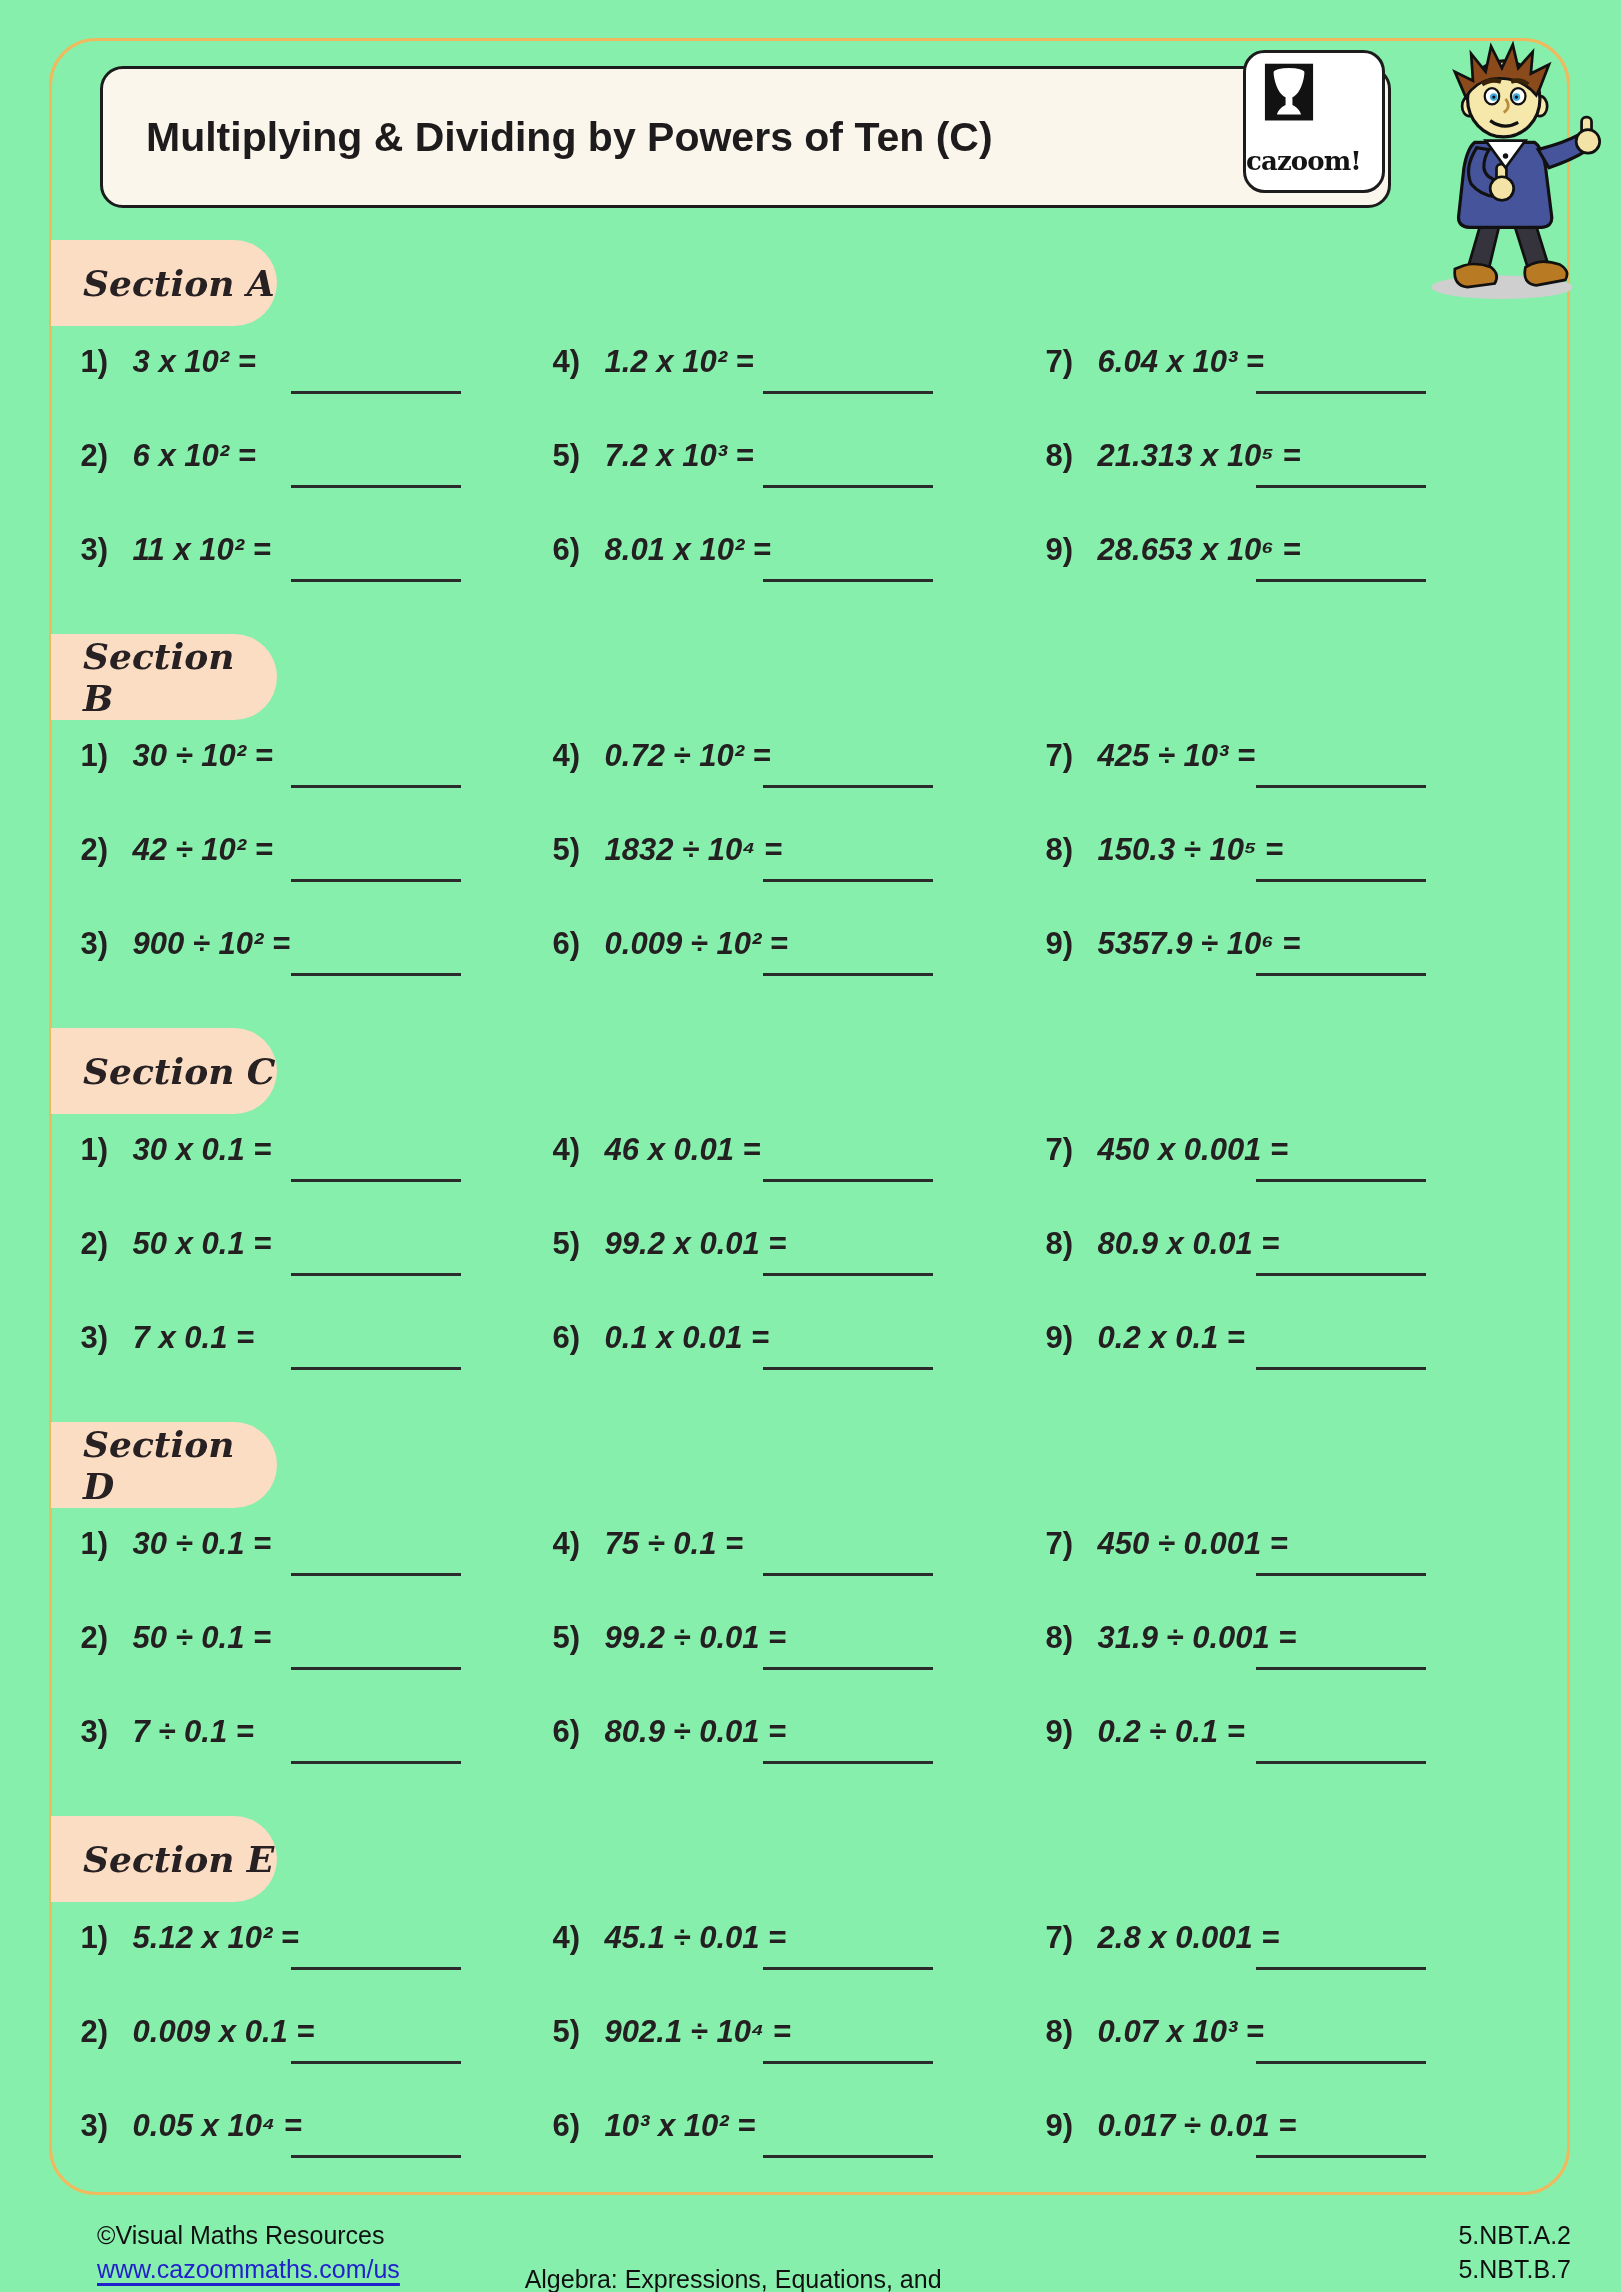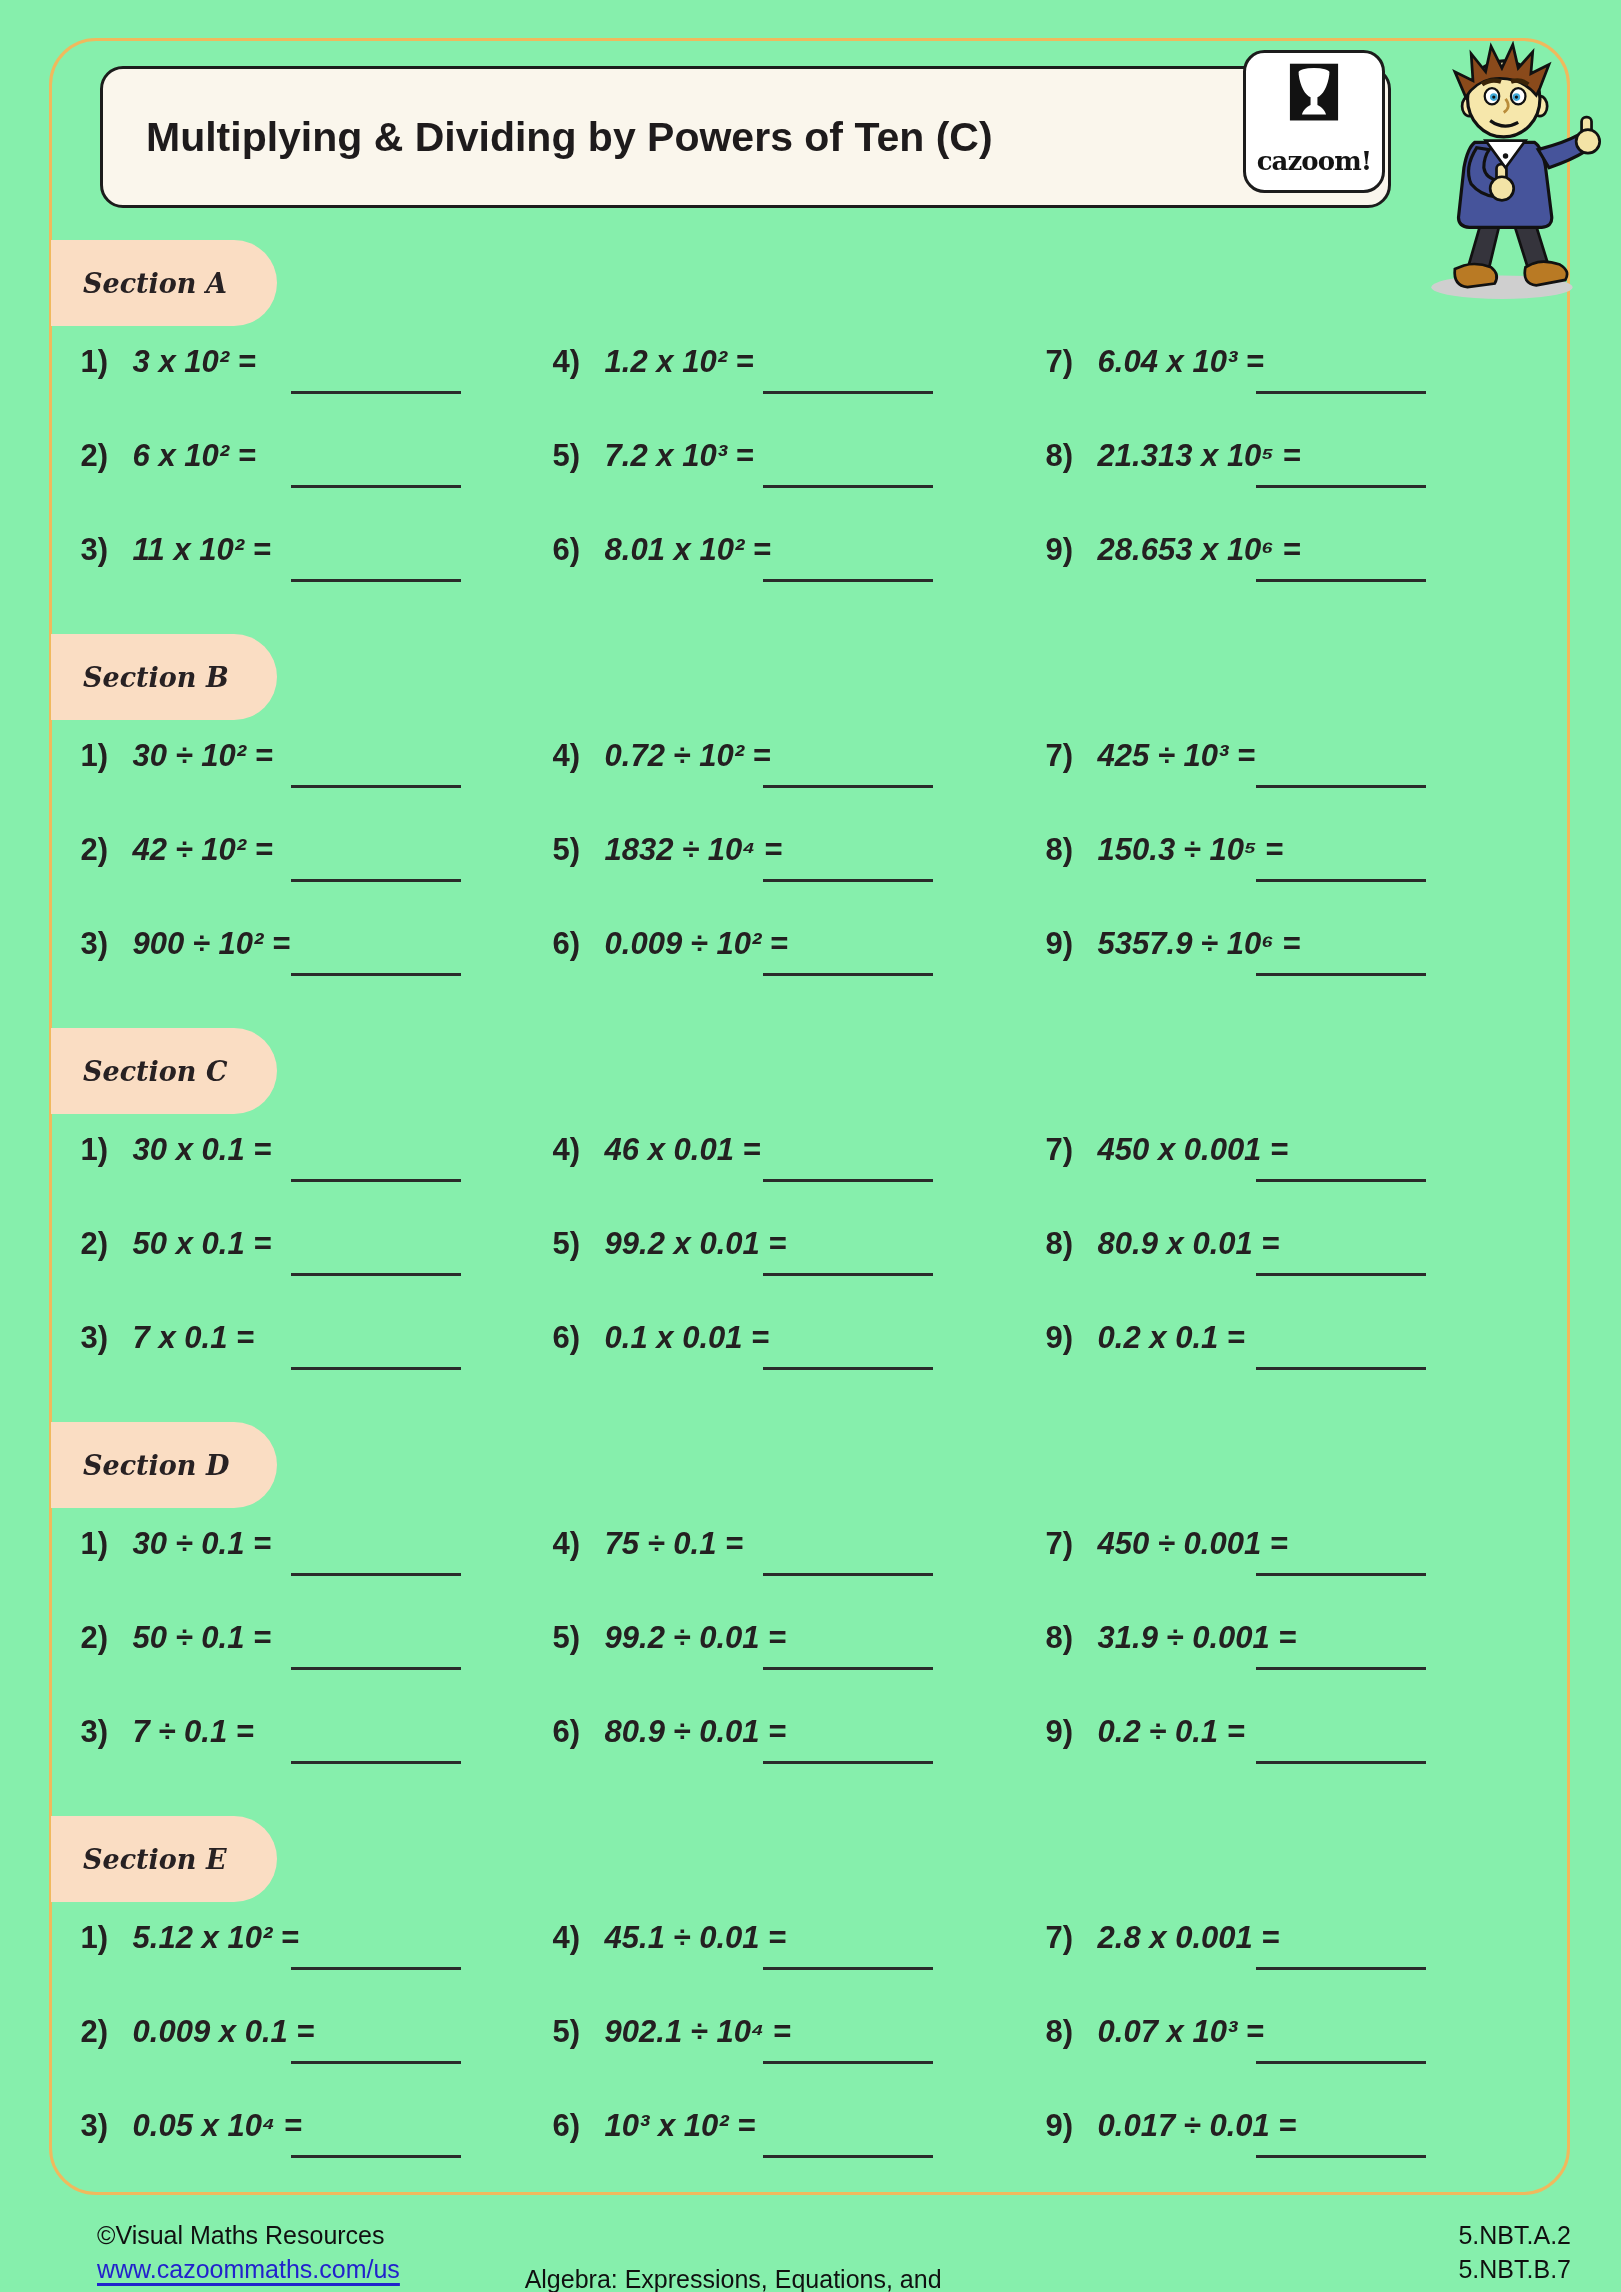--- a/index.html
+++ b/index.html
@@ -9,33 +9,33 @@
   .frame{position:absolute;left:49px;top:38px;width:1521px;height:2157px;
          border:3.6px solid var(--frame,#F0B95D);border-radius:47px;box-sizing:border-box;}
 
   .header-box{position:absolute;left:100px;top:66px;width:1291px;height:142px;
               background:var(--headerbg,#FAF6EC);border:3.6px solid #1c1c1c;border-radius:23px;
               box-sizing:border-box;display:flex;align-items:center;padding-left:43px;}
   .title{font-size:41px;font-weight:bold;color:#1e1b1c;margin:0;}
 
   .logo-box{position:absolute;left:1243px;top:50px;width:142px;height:143px;background:#fff;
             border:3.6px solid #1c1c1c;border-radius:21.5px;box-sizing:border-box;
-            display:flex;flex-direction:column;align-items:center;padding-top:9px;}
+            display:flex;flex-direction:column;align-items:flex-start;padding-top:9px;}
   .logo-text{font-family:"DejaVu Serif",serif;font-weight:bold;font-size:26px;
              color:#141414;margin-top:-1.8px;letter-spacing:-0.9px;}
 
   .character{position:absolute;left:1404px;top:41px;width:204px;height:267px;z-index:3;}
 
   #sections{position:absolute;left:51px;top:240px;width:1519px;}
   .section{height:394px;}
   .section-pill{width:226px;height:86px;background:var(--pill,#FADDC3);
                 border-radius:0 43px 43px 0;display:flex;align-items:center;
                 padding-left:32px;box-sizing:border-box;}
   .section-label{font-family:"DejaVu Serif",serif;font-style:italic;font-weight:bold;
-                 font-size:27px;color:#272123;}
+                 font-size:36px;color:#272123;}
   .q-grid{display:grid;grid-template-columns:472px 493px 527px;padding-left:29.6px;margin-top:12.5px;}
   .q-cell{height:94px;position:relative;}
   .q-text{display:flex;align-items:center;height:47px;font-weight:bold;
           font-size:31px;color:#242021;}
   .q-num{width:52px;flex:0 0 auto;}
   .q-expr{white-space:pre;font-style:italic;}
   .answer-line{position:absolute;left:210px;top:52px;width:170px;height:0;
                border-bottom:3.6px solid #2b2b2b;}
 
   .footer{position:absolute;left:49px;top:2219px;width:1522px;display:grid;

